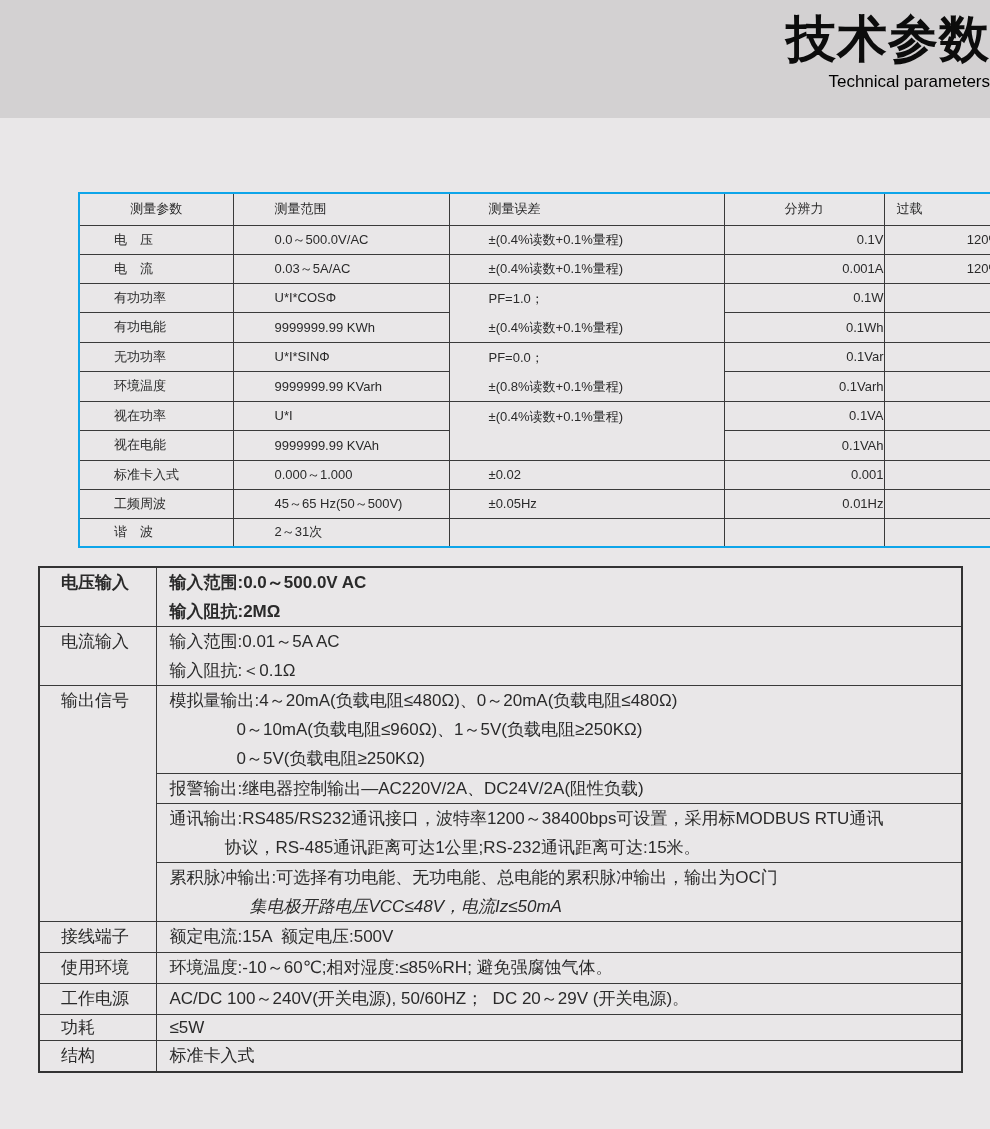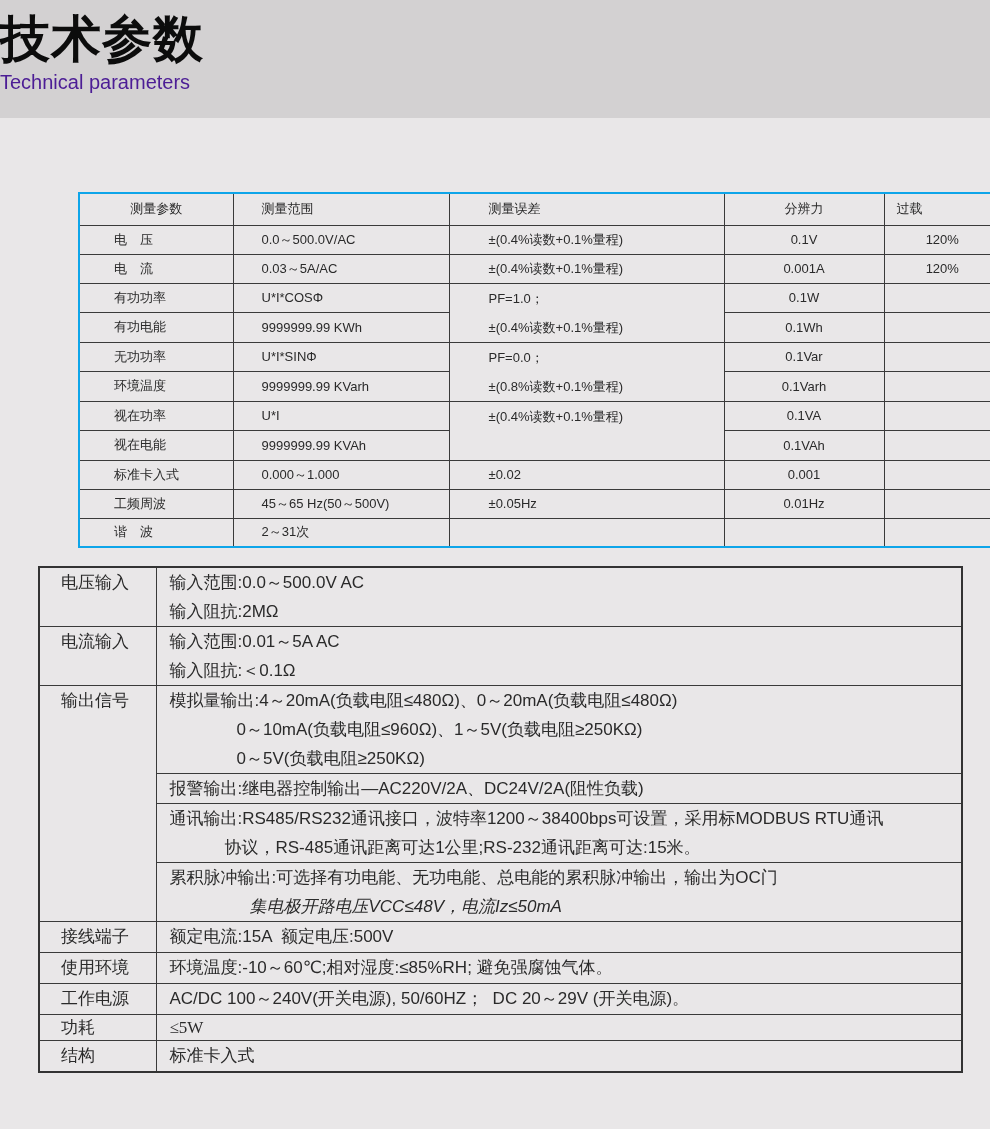--- a/index.html
+++ b/index.html
@@ -6,59 +6,59 @@
   body{
     width:990px;height:1129px;position:relative;
     background:#e9e7e8;
     font-family:"Liberation Sans","DejaVu Sans",sans-serif;
     color:#2a2a2a;
     -webkit-font-smoothing:antialiased;
   }
   
   .header-band{
     position:absolute;left:0;top:0;width:990px;height:118px;
-    background:#d3d1d2;text-align:left;
+    background:#d3d1d2;text-align:right;
   }
   .page-title{
     margin:8px 0 0 0;font-size:50px;font-weight:bold;color:#0c0c0c;
     letter-spacing:1px;line-height:62px;
   }
-  .page-subtitle{font-size:20px;color:#4c1d95;line-height:24px;}
+  .page-subtitle{font-size:17px;color:#000000;line-height:24px;}
 
   
   table{border-collapse:collapse;table-layout:fixed;}
   .t1{
     position:absolute;left:38px;top:192px;width:922px;
     font-size:13px;border:2px solid #0ea5e9;margin-left:40px;
   }
   .t1 th,.t1 td{
     border:1px solid #3a3a3a;padding:0;font-weight:normal;
     overflow:hidden;white-space:nowrap;vertical-align:middle;
   }
   .t1 tr{height:29px;}
   .t1 tr.t1-head{height:32px;}
   .t1 .c-param{text-align:left;padding-left:34px;}
-  .t1 .c-range{text-align:left;padding-left:28px;}
+  .t1 .c-range{text-align:left;padding-left:41px;}
   .t1 .c-error{text-align:left;padding-left:39px;}
-  .t1 .c-res,.t1 .c-ovl{text-align:center;}
+  .t1 .c-res,.t1 .c-ovl{text-align:right;}
   .t1 th.c-param{text-align:center;padding-left:0;}
   .t1 td.merged{vertical-align:top;}
   .t1 td.merged .mline{height:29px;line-height:29px;}
 
   
   .t2{
     position:absolute;left:38px;top:566px;width:923px;
     font-size:17px;border:2px solid #333;
   }
   .t2 td{border:1px solid #3a3a3a;padding:0;vertical-align:top;overflow:hidden;}
   .t2 .lbl{padding-left:21px;line-height:30px;white-space:nowrap;}
   .t2 .cont{padding-left:13px;}
   .t2-line{line-height:29px;white-space:pre-wrap;}
-  tr.h59{height:59px;} tr.h58{height:58px;} tr.h87{height:87px;}
-  tr.h29{height:29px;} tr.h31{height:31px;} tr.h30{height:30px;} tr.h26{height:26px;font-family:Liberation Serif, serif;}
+  tr.h59{height:59px;font-weight:bold;} tr.h58{height:58px;} tr.h87{height:87px;}
+  tr.h29{height:29px;} tr.h31{height:31px;} tr.h30{height:30px;} tr.h26{height:26px;}
   tr.h26 .t2-line,tr.h26 .lbl{line-height:25px;}
   .ind-a{padding-left:67px;}
   .ind-b{padding-left:55px;}
   .ind-c{padding-left:80px;font-style:italic;}
 </style>
 </head>
 <body>
 
 <div class="header-band">
   <h1 class="page-title">技术参数</h1>

